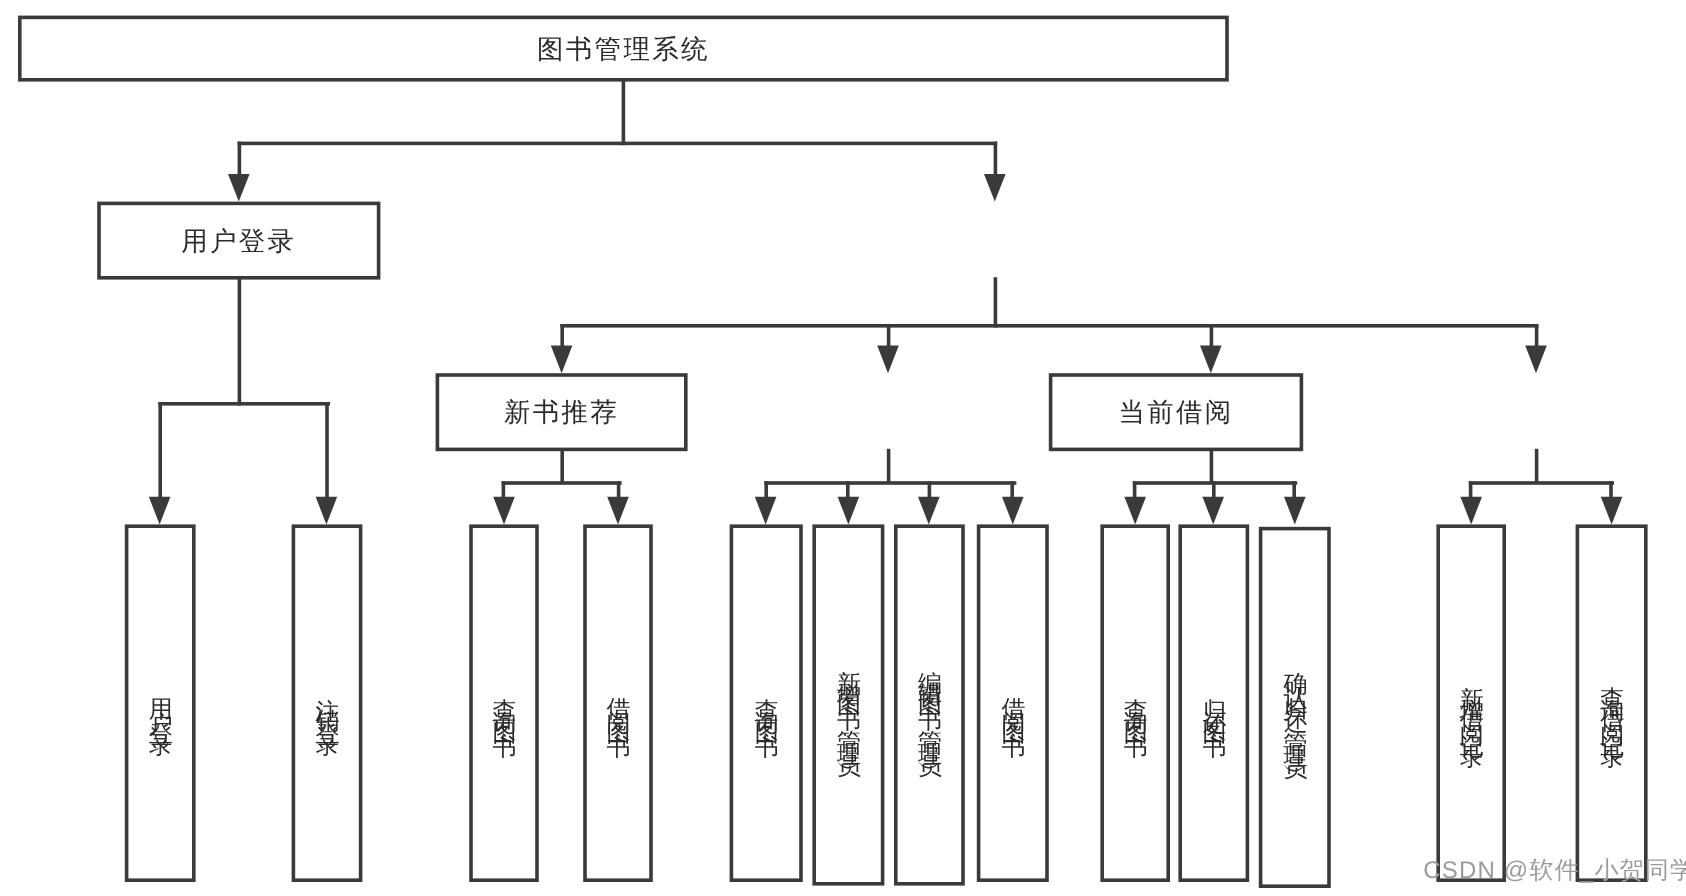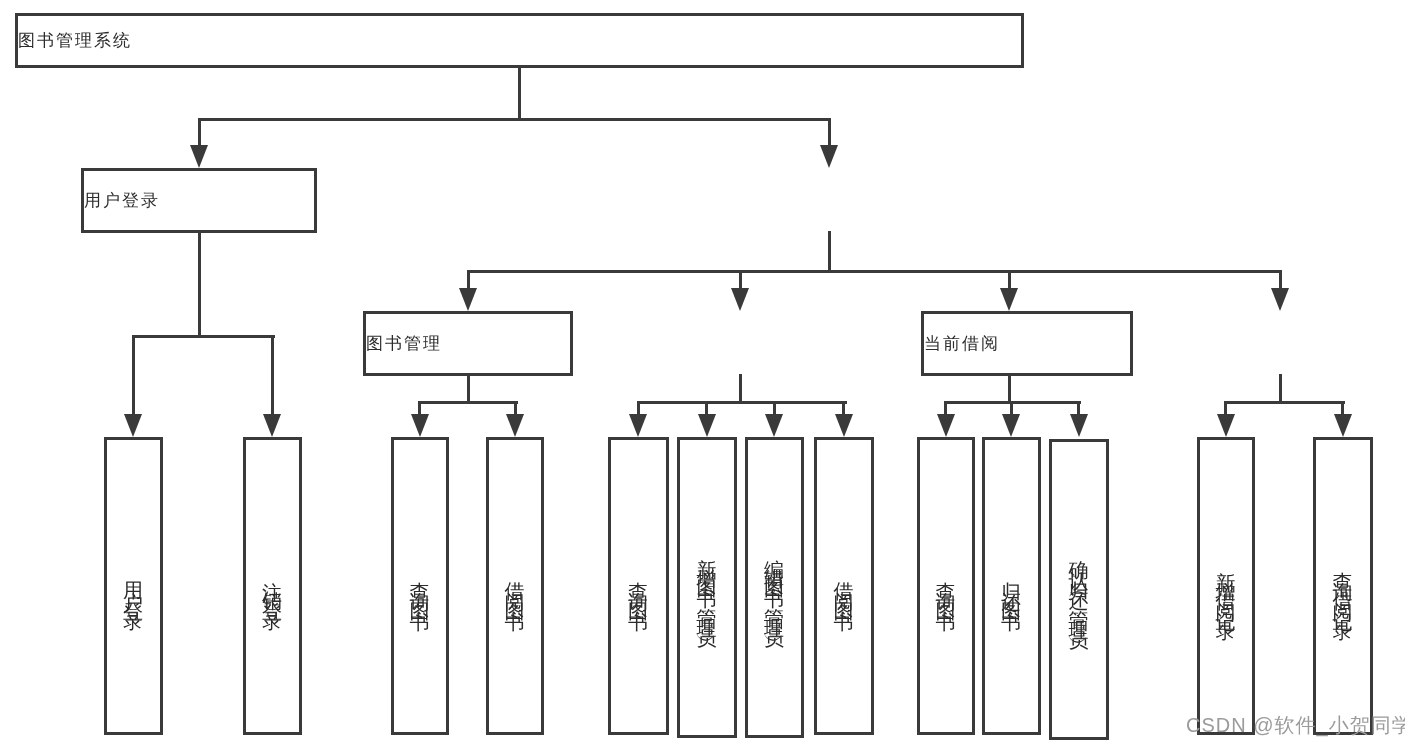--- a/index.html
+++ b/index.html
@@ -12,22 +12,22 @@
   }
   html,body{margin:0;padding:0;}
   body{background:var(--bg);font-family:"Liberation Sans","DejaVu Sans",sans-serif;}
   .canvas{
     position:relative;width:1405px;height:747px;background:var(--bg);
     overflow:hidden;
   }
   .hbox{
     position:absolute;box-sizing:border-box;
     border:3px solid var(--box-border);background:var(--box-fill);
-    display:flex;align-items:center;justify-content:flex-start;
-    font-size:17px;letter-spacing:2px;color:var(--text);
+    display:flex;align-items:center;justify-content:center;
+    font-size:22px;letter-spacing:2px;color:var(--text);
     white-space:nowrap;
     font-family:Liberation Mono, monospace;
   }
   .vbox{
     position:absolute;box-sizing:border-box;
     border:3px solid var(--box-border);background:var(--box-fill);
     display:flex;align-items:center;justify-content:center;
     writing-mode:vertical-rl;text-orientation:mixed;
     font-size:20px;letter-spacing:10px;color:var(--text);
     line-height:1;
@@ -79,23 +79,23 @@
   <div class="vline" style="left:467px;top:270px;height:21px;"></div>
   <div class="vline" style="left:739px;top:270px;height:21px;"></div>
   <div class="vline" style="left:1008px;top:270px;height:21px;"></div>
   <div class="vline" style="left:1279px;top:270px;height:21px;"></div>
   <div class="arrowhead" style="left:459px;top:288px;"></div>
   <div class="arrowhead" style="left:731px;top:288px;"></div>
   <div class="arrowhead" style="left:1000px;top:288px;"></div>
   <div class="arrowhead" style="left:1271px;top:288px;"></div>
 
   <div class="hbox" style="left:363px;top:311px;width:210px;height:65px;">
-    <span>图书管理</span>
+    <span>新书推荐</span>
   </div>
-  <div class="hbox" style="left:921px;top:311px;width:212px;height:65px;">
+  <div class="hbox" style="left:874px;top:311px;width:212px;height:65px;">
     <span>当前借阅</span>
   </div>
 
   <div class="vline" style="left:467px;top:374px;height:29px;"></div>
   <div class="hline" style="left:418px;top:401px;width:100px;"></div>
   <div class="vline" style="left:418px;top:401px;height:16px;"></div>
   <div class="vline" style="left:514px;top:401px;height:16px;"></div>
   <div class="arrowhead" style="left:411px;top:414px;"></div>
   <div class="arrowhead" style="left:506px;top:414px;"></div>
 

